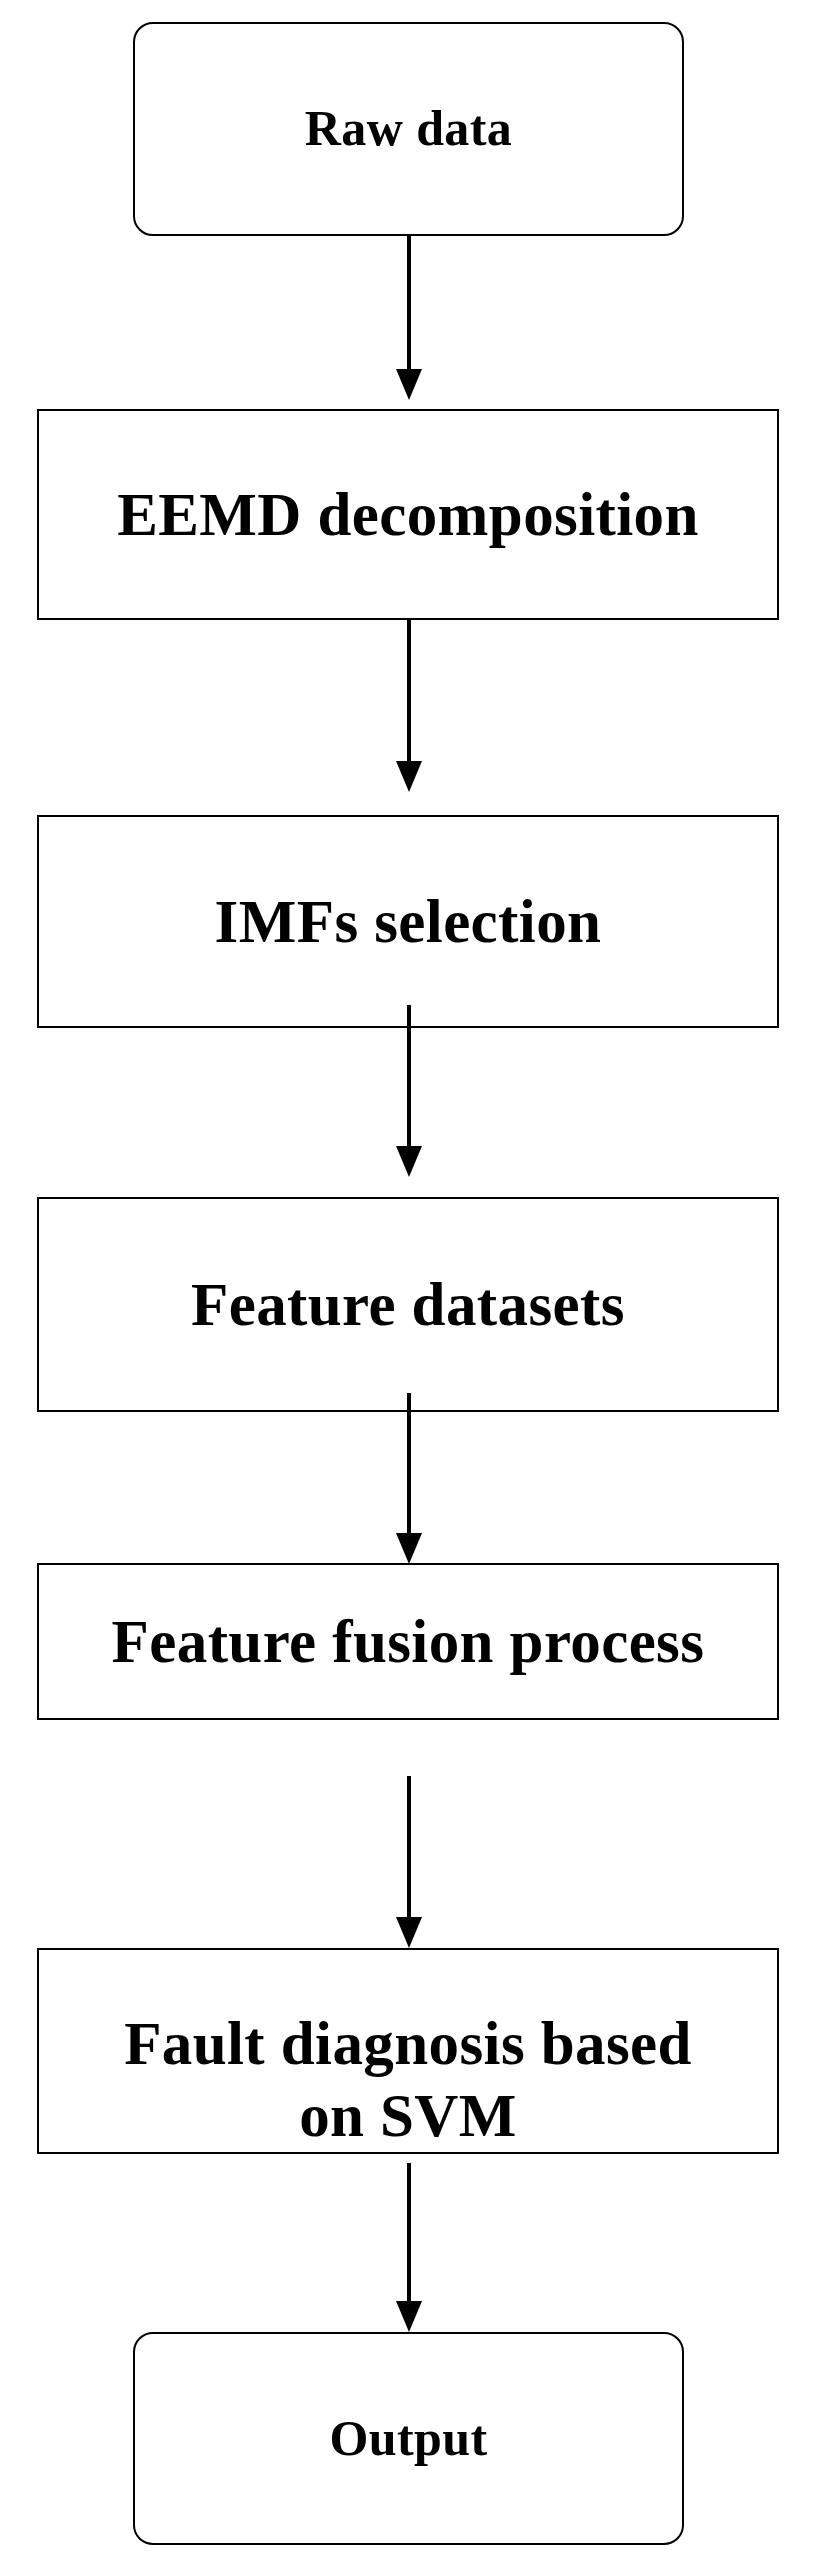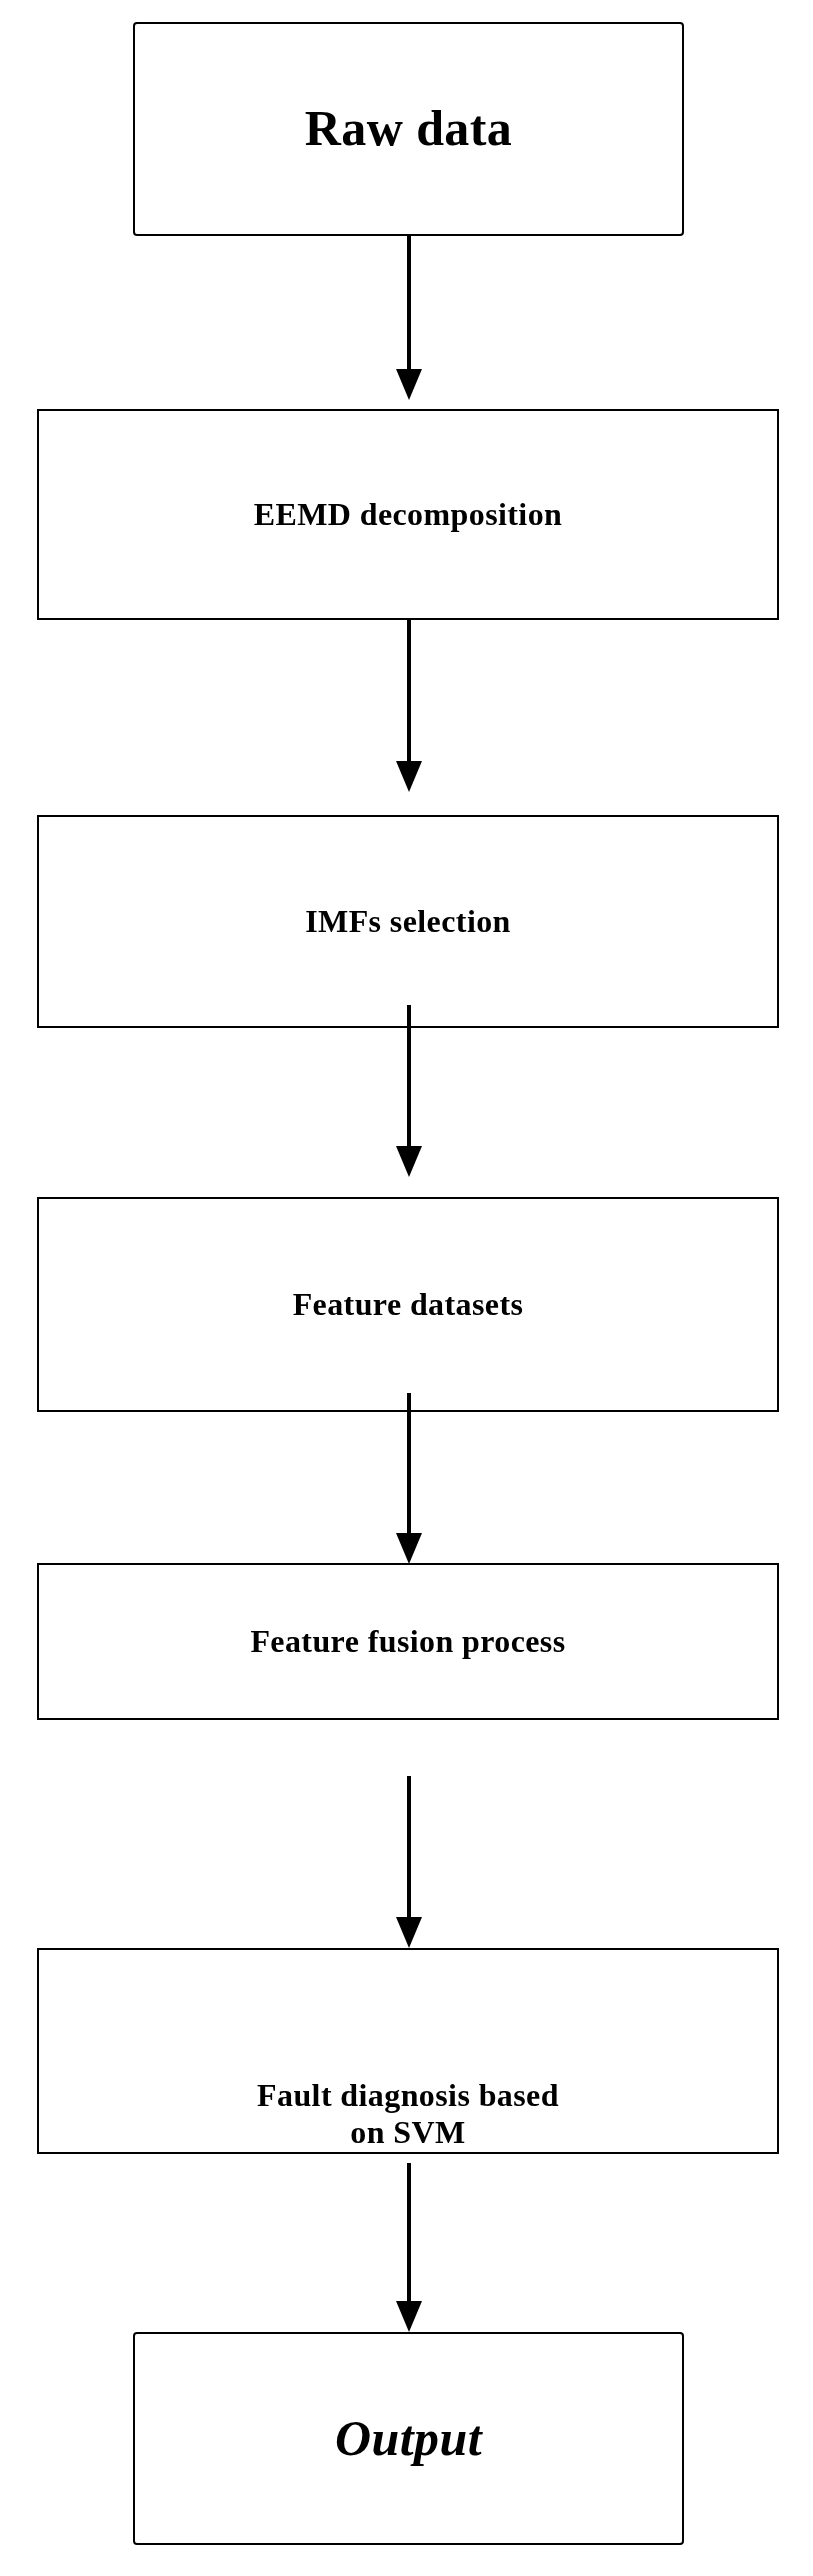--- a/index.html
+++ b/index.html
@@ -19,33 +19,33 @@
     position: absolute;
     box-sizing: border-box;
     background: #ffffff;
     border: 2.6px solid #000000;
     display: flex;
     align-items: center;
     justify-content: center;
     text-align: center;
   }
   .node.terminal {
-    border-radius: 4px;
+    border-radius: 20px;
     text-align: right;
   }
   .node-label {
     font-weight: bold;
     color: #000000;
     line-height: 1.18;
     letter-spacing: 0.4px;
     white-space: pre-line;
     padding: 0 12px;
   }
   .size-lg { font-size: 50px; }
-  .size-md { font-size: 32px; }
+  .size-md { font-size: 61px; }
 
   .connector {
     position: absolute;
     width: 0;
     height: 0;
   }
   .connector .stem {
     position: absolute;
     left: -1.7px;
     top: 0;
@@ -115,18 +115,18 @@
   <div class="node" style="left:37px; top:1948px; width:742px; height:206px;align-items:flex-end;">
     <span class="node-label size-md">Fault diagnosis based
 on SVM</span>
   </div>
 
   <div class="connector" style="left:409px; top:2163px;">
     <div class="stem" style="height:138px;"></div>
     <div class="head" style="top:138px;"></div>
   </div>
 
-  <div class="node terminal" style="left:133px; top:2332px; width:551px; height:213px;font-style:italic;">
+  <div class="node terminal" style="left:133px; top:2332px; width:551px; height:213px;">
     <span class="node-label size-lg">Output</span>
   </div>
 
 </div>
 
 
 </body></html>

